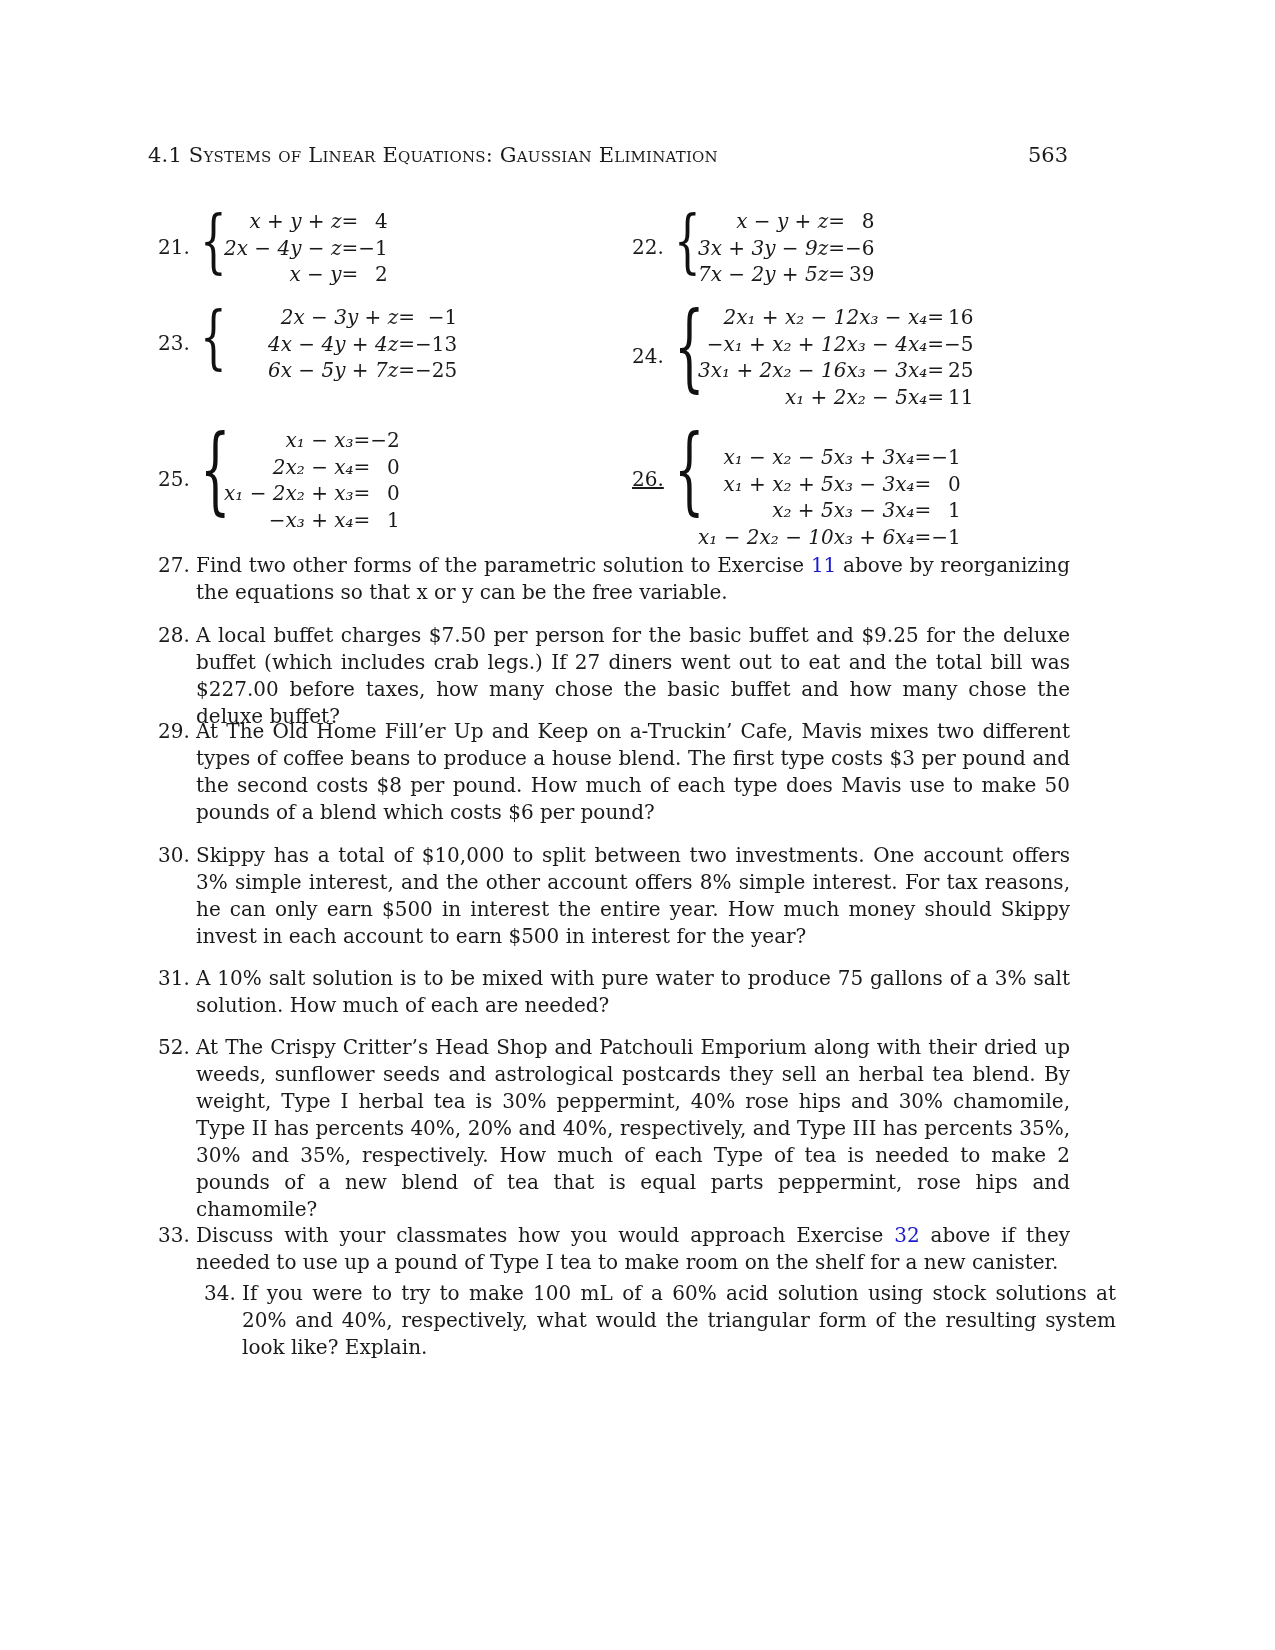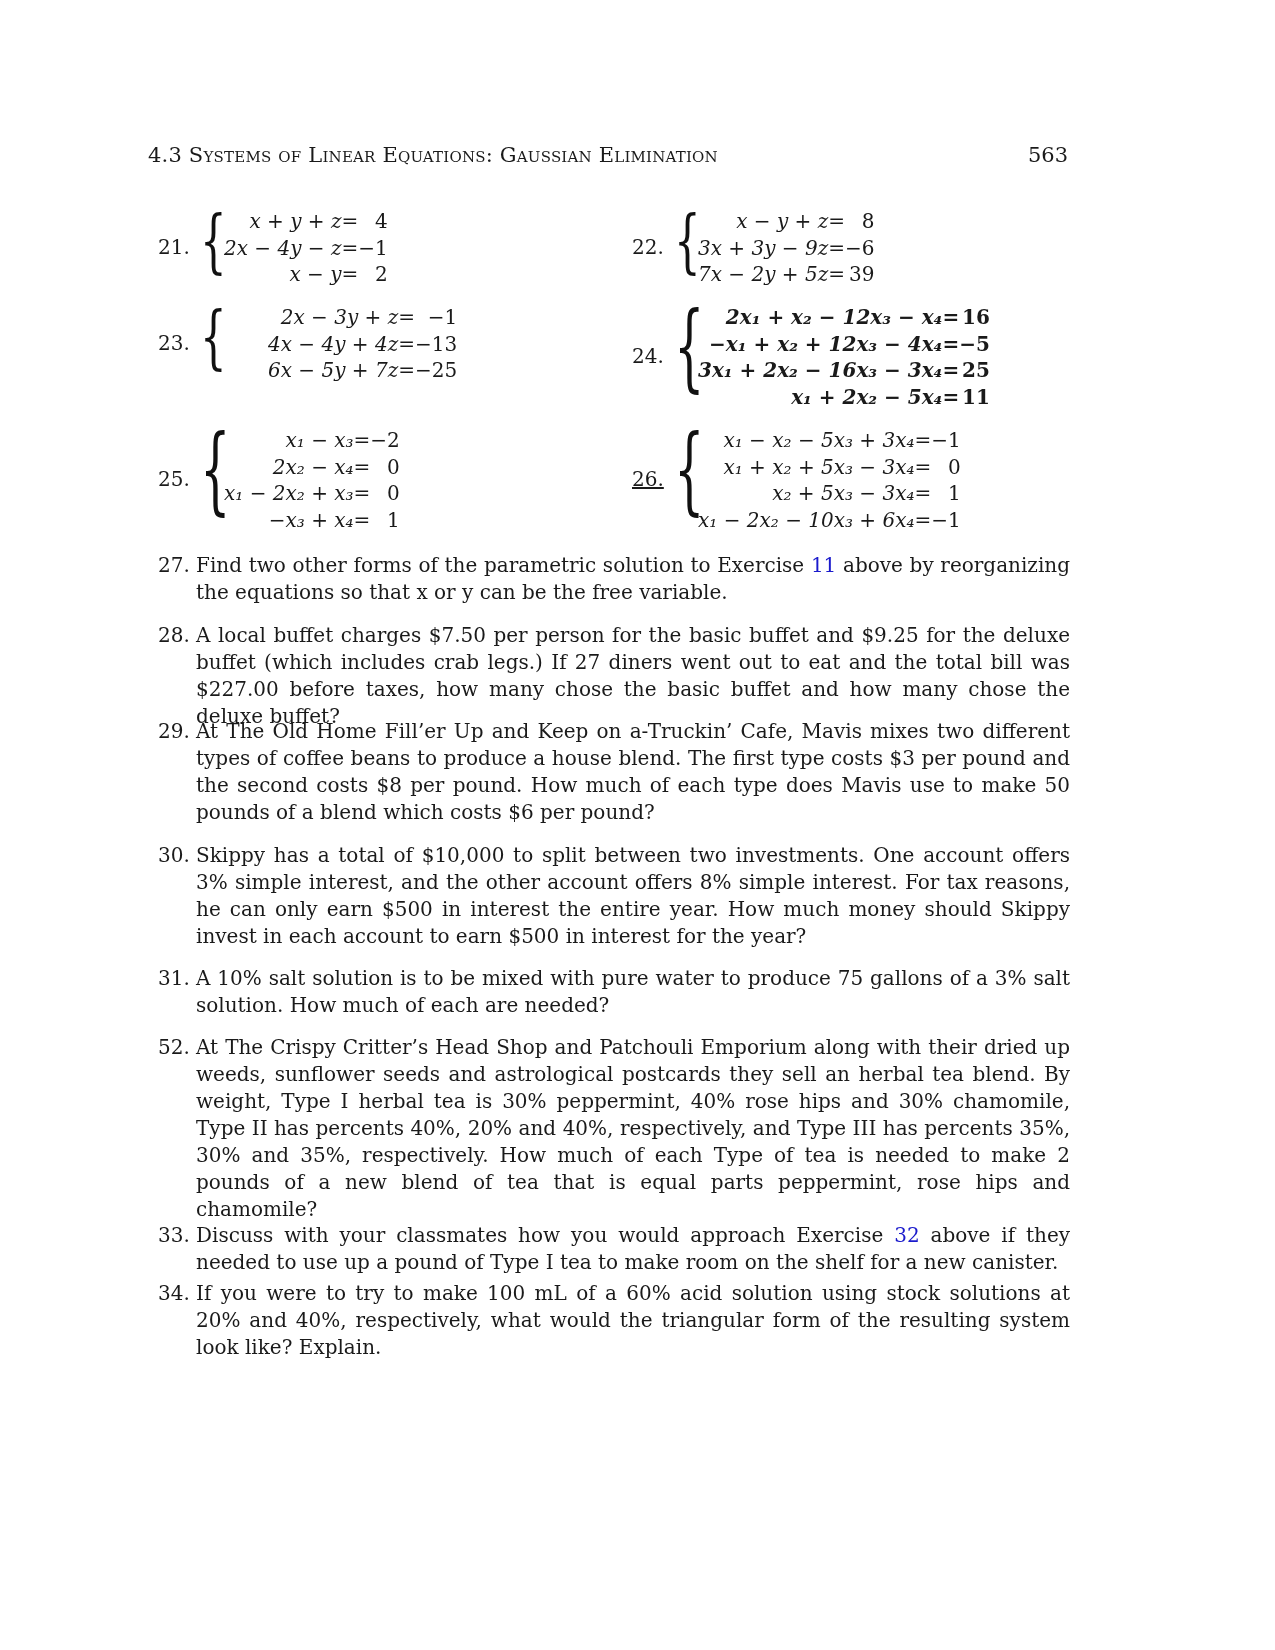--- a/index.html
+++ b/index.html
@@ -17,21 +17,21 @@
   .sys td.rhs { text-align:right; }
   .prob { position:absolute; left:158px; width:912px; font-size:20px; line-height:27px; text-align:justify; }
   .prob .pn { position:absolute; left:0; top:0; }
   .prob .pt { margin-left:38px; display:block; }
   .link { color:#1a1acc; }
 </style>
 </head>
 <body>
 
 <div class="header">
-  <span class="title">4.3 Systems of Linear Equations: Gaussian Elimination</span>
+  <span class="title">4.1 Systems of Linear Equations: Gaussian Elimination</span>
   <span class="pageno">563</span>
 </div>
 
 <div class="sys" style="left:158px; top:208px;">
   <span class="num" style="left:0; top:27px;">21.</span>
   <span class="brace" style="left:42px; top:-8px; font-size:70px; transform:scaleX(0.6);">{</span>
   <table style="left:66px; top:0;">
     <tbody>
         <tr>
           <td class="lhs" style="width:138px">x + y + z</td>
@@ -96,21 +96,21 @@
           <td class="eq">=</td>
           <td class="rhs">−25</td>
         </tr>
   </tbody>
     </table>
 </div>
 
 <div class="sys" style="left:632px; top:304px;">
   <span class="num" style="left:0; top:40px;">24.</span>
   <span class="brace" style="left:42px; top:-14px; font-size:96px; transform:scaleX(0.5);">{</span>
-  <table style="left:66px; top:0;font-weight:bold;">
+  <table style="left:66px; top:0;">
     <tbody>
         <tr>
           <td class="lhs" style="width:232px">2x₁ + x₂ − 12x₃ − x₄</td>
           <td class="eq" style="width:58px">=</td>
           <td class="rhs" style="width:42px">16</td>
         </tr>
     <tr>
           <td class="lhs">−x₁ + x₂ + 12x₃ − 4x₄</td>
           <td class="eq">=</td>
           <td class="rhs">−5</td>
@@ -154,21 +154,21 @@
           <td class="eq">=</td>
           <td class="rhs">1</td>
         </tr>
   </tbody>
     </table>
 </div>
 
 <div class="sys" style="left:632px; top:427px;">
   <span class="num" style="left:0; top:40px;text-decoration:underline;">26.</span>
   <span class="brace" style="left:42px; top:-14px; font-size:96px; transform:scaleX(0.5);">{</span>
-  <table style="left:66px; top:0;">
+  <table style="left:66px; top:17px;">
     <tbody>
         <tr>
           <td class="lhs" style="width:222px">x₁ − x₂ − 5x₃ + 3x₄</td>
           <td class="eq" style="width:52px">=</td>
           <td class="rhs" style="width:38px">−1</td>
         </tr>
     <tr>
           <td class="lhs">x₁ + x₂ + 5x₃ − 3x₄</td>
           <td class="eq">=</td>
           <td class="rhs">0</td>
@@ -215,16 +215,16 @@
 <div class="prob" style="top:1034px;">
   <span class="pn">52.</span>
   <span class="pt">At The Crispy Critter’s Head Shop and Patchouli Emporium along with their dried up weeds, sunflower seeds and astrological postcards they sell an herbal tea blend. By weight, Type I herbal tea is 30% peppermint, 40% rose hips and 30% chamomile, Type II has percents 40%, 20% and 40%, respectively, and Type III has percents 35%, 30% and 35%, respectively. How much of each Type of tea is needed to make 2 pounds of a new blend of tea that is equal parts peppermint, rose hips and chamomile?</span>
 </div>
 
 <div class="prob" style="top:1222px;">
   <span class="pn">33.</span>
   <span class="pt"><span>Discuss with your classmates how you would approach Exercise </span><a class="link">32</a><span> above if they needed to use up a pound of Type I tea to make room on the shelf for a new canister.</span></span>
 </div>
 
-<div class="prob" style="top:1280px;">
+<div class="prob" style="top:1280px;margin-left:46px;">
   <span class="pn">34.</span>
   <span class="pt">If you were to try to make 100 mL of a 60% acid solution using stock solutions at 20% and 40%, respectively, what would the triangular form of the resulting system look like? Explain.</span>
 </div>
 
 </body></html>

